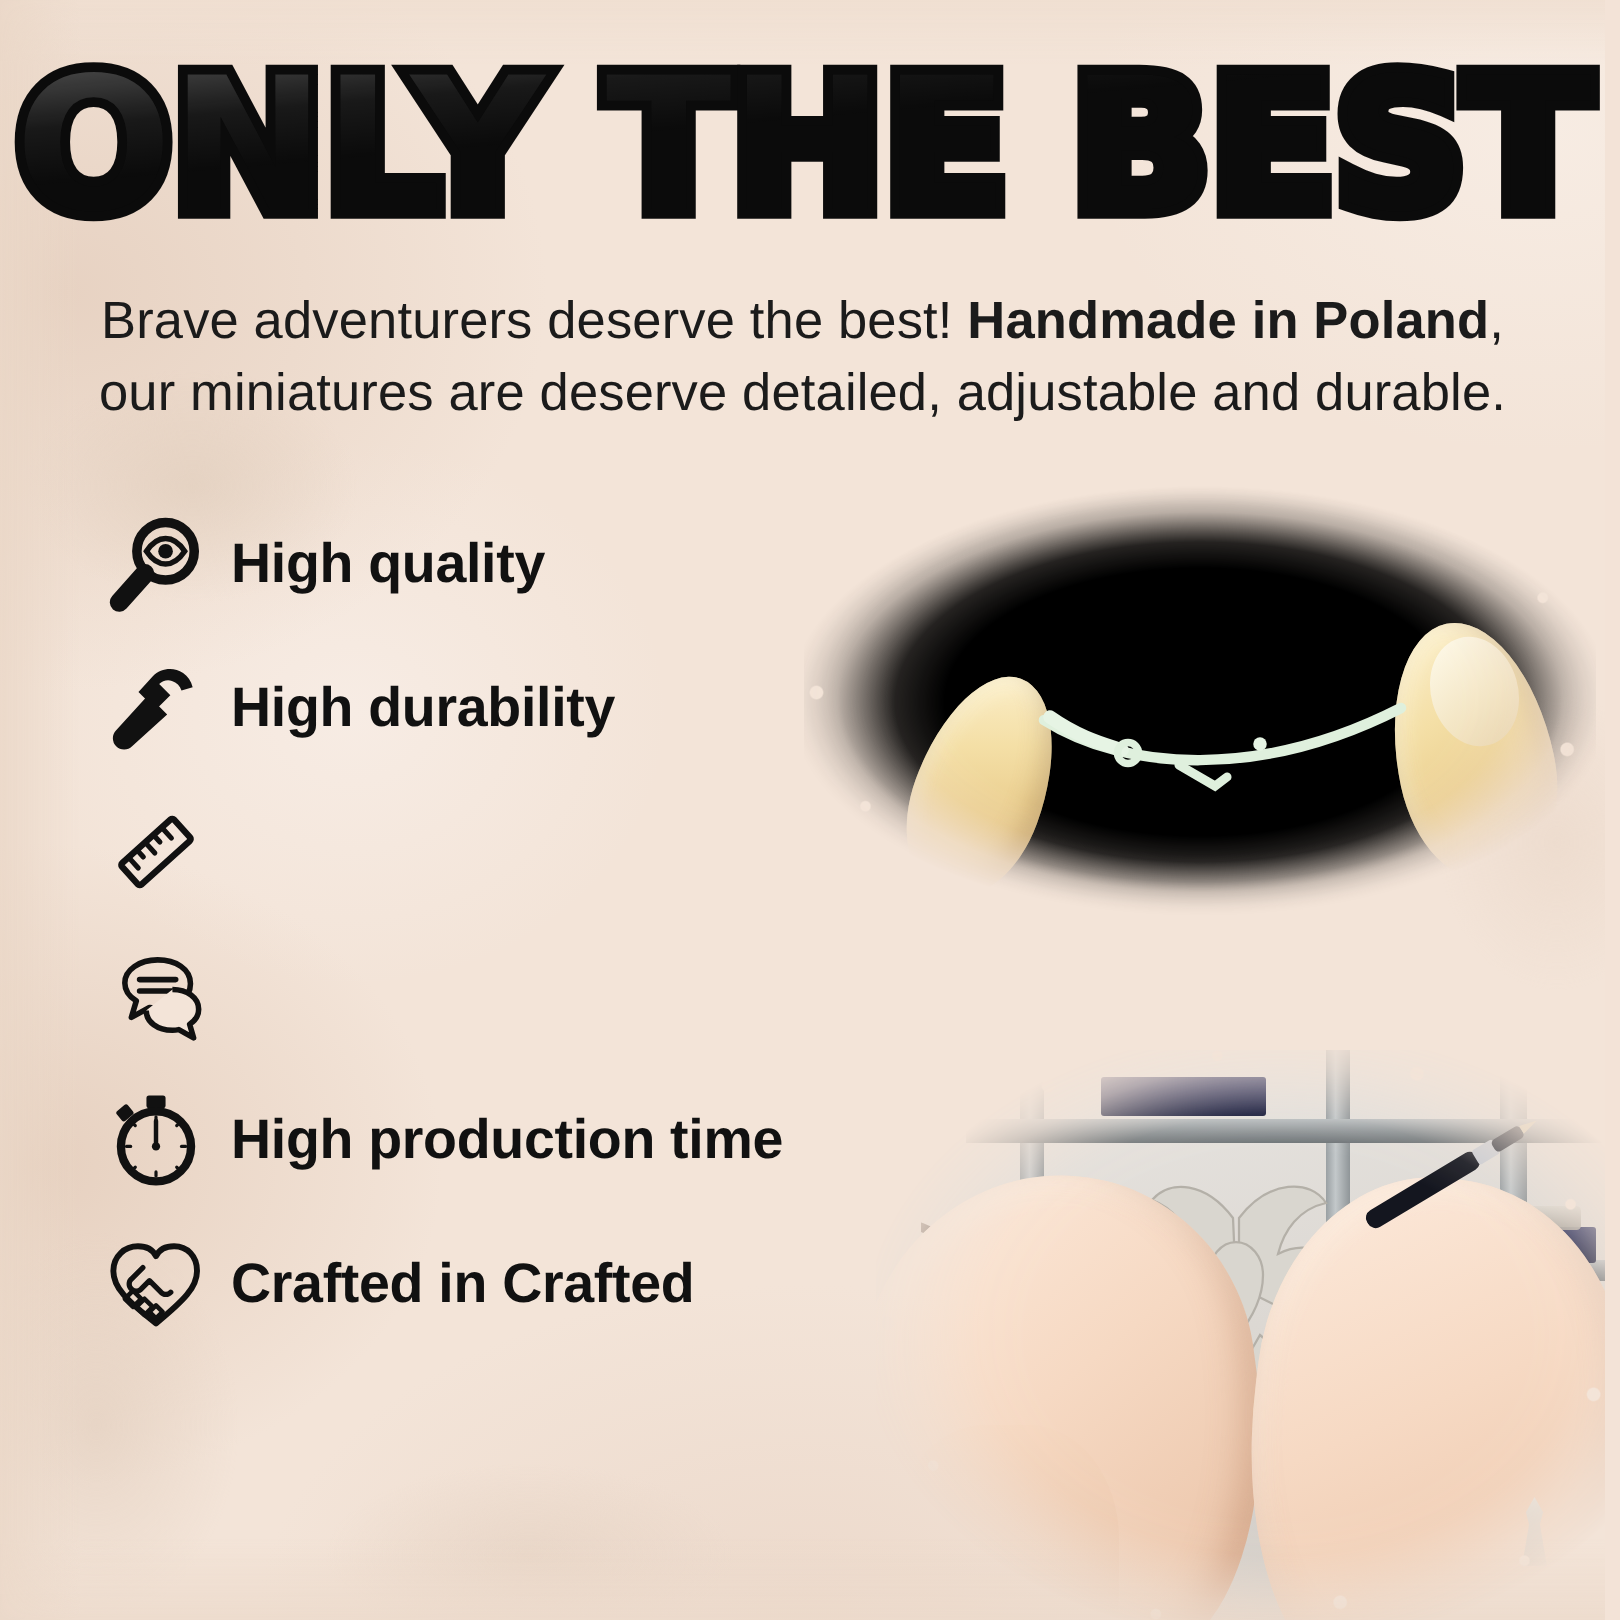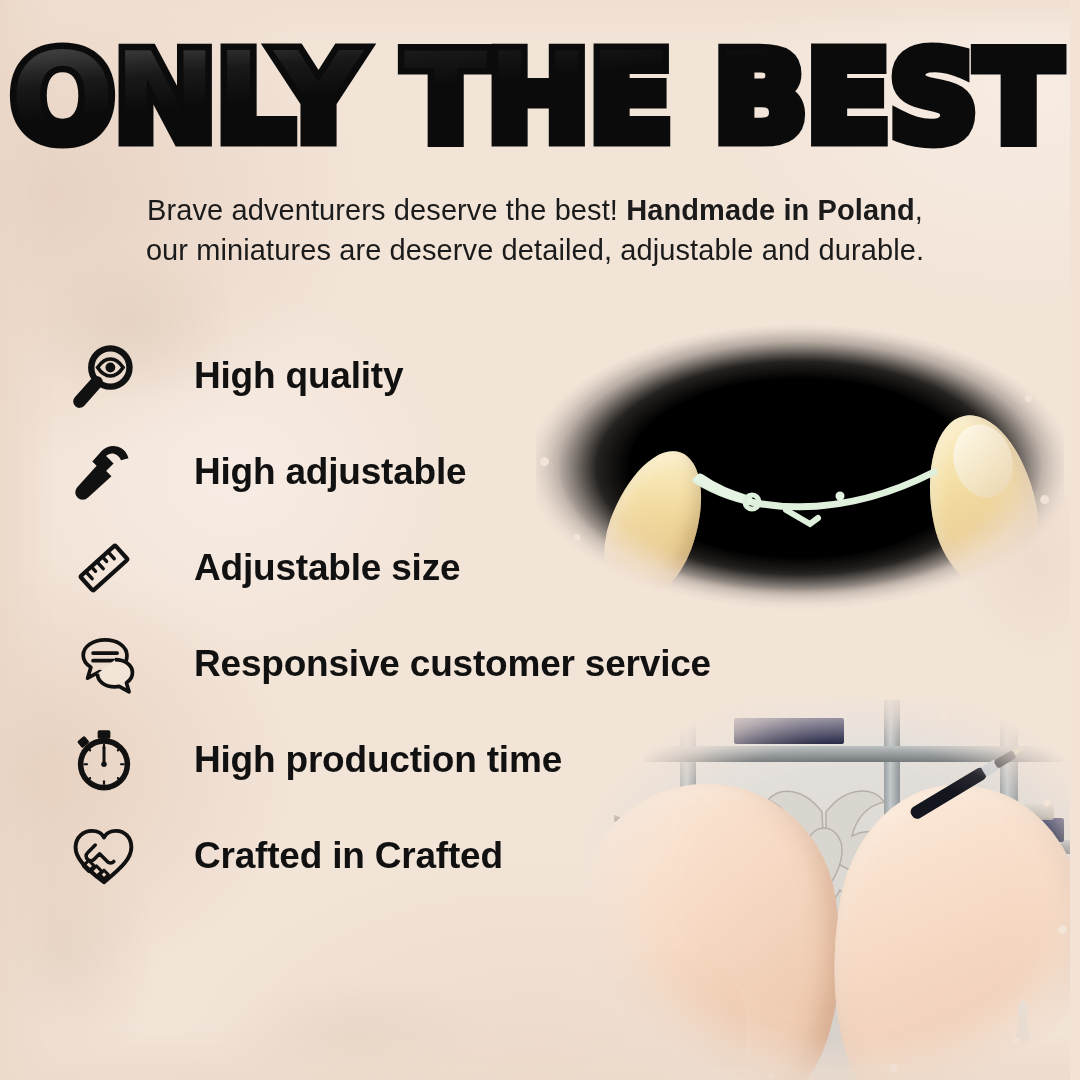--- a/index.html
+++ b/index.html
@@ -56,34 +56,33 @@
     font-weight:700;font-size:123px;line-height:1;letter-spacing:-1px;
     color:transparent;pointer-events:none;white-space:nowrap;
     background:linear-gradient(175deg, rgba(255,255,255,.30) 0%, rgba(255,255,255,.06) 24%, rgba(255,255,255,0) 42%);
     -webkit-background-clip:text;background-clip:text;
   }
 
   
   .subtitle{
     position:absolute;left:0;right:0;top:190px;
     text-align:center;
-    font-size:29px;line-height:1.38;
+    font-size:35px;line-height:1.38;
     color:#1b1b1b;
     letter-spacing:.1px;
   }
   .subtitle b{font-weight:700;}
 
   
   .features{
     position:absolute;left:62px;top:328px;width:740px;
   }
   .feature{
     display:flex;align-items:center;
     height:96px;
-    gap:40px;
   }
   .feature .ico{
     width:84px;min-width:84px;height:78px;
     display:flex;align-items:center;justify-content:center;
   }
   .feature .ico svg{display:block;}
   .feature .lbl{
     font-size:37px;font-weight:700;color:#111;
     letter-spacing:-.2px;white-space:nowrap;
     margin-left:8px;
@@ -217,44 +216,42 @@
       <span class="lbl">High quality</span>
     </div>
 
     <div class="feature">
       <span class="ico">
         <svg width="68" height="68" viewBox="0 0 64 64">
           <path d="M30 12c5-5 13-6 19-2 3 2 5 5 6 9l-7 2c-1-3-3-5-6-6-3-1-6 0-8 2l7 7-9 9-11-11z" fill="#111"></path>
           <path d="M27 24 L39 36 L17 56 a7 7 0 0 1-10-10 z" fill="#111"></path>
         </svg>
       </span>
-      <span class="lbl">High adjustable</span>
+      <span class="lbl">High durability</span>
     </div>
 
     <div class="feature">
       <span class="ico">
         <svg width="68" height="68" viewBox="0 0 64 64">
           <g transform="rotate(-42 32 32)">
             <rect x="10" y="23" width="44" height="18" rx="1.5" fill="none" stroke="#111" stroke-width="4"></rect>
             <path d="M17 23v9 M24 23v6 M31 23v9 M38 23v6 M45 23v9" stroke="#111" stroke-width="3.2" stroke-linecap="round"></path>
           </g>
         </svg>
       </span>
-      <span class="lbl">Adjustable size</span>
     </div>
 
     <div class="feature">
       <span class="ico">
         <svg width="70" height="70" viewBox="0 0 64 64">
           <path d="M33 10c-11 0-20 6-20 14 0 4.4 2.7 8.3 7 11l-3 10 11-6c1.6.3 3.3.5 5 .5 11 0 20-6 20-15S44 10 33 10z" fill="none" stroke="#111" stroke-width="3.4" stroke-linejoin="round"></path>
           <path d="M22 22h22 M22 29h22" stroke="#111" stroke-width="3.4" stroke-linecap="round"></path>
           <path d="M42 28c9 0 16 5 16 12 0 3.7-2.1 7-5.5 9.2l2.4 8.3-9-5a23 23 0 0 1-3.9.4c-9 0-16-5-16-12" fill="#f3e4d8" stroke="#111" stroke-width="3.4" stroke-linejoin="round"></path>
         </svg>
       </span>
-      <span class="lbl">Responsive customer service</span>
     </div>
 
     <div class="feature">
       <span class="ico">
         <svg width="68" height="68" viewBox="0 0 64 64">
           <rect x="26" y="4" width="12" height="8" rx="1.6" fill="#111"></rect>
           <rect x="8" y="11" width="9" height="8" rx="1.6" fill="#111" transform="rotate(-40 12.5 15)"></rect>
           <circle cx="32" cy="36" r="22" fill="none" stroke="#111" stroke-width="5.2"></circle>
           <path d="M32 20v16" stroke="#111" stroke-width="2.8" stroke-linecap="round"></path>
           <circle cx="32" cy="36" r="2.6" fill="#111"></circle>

